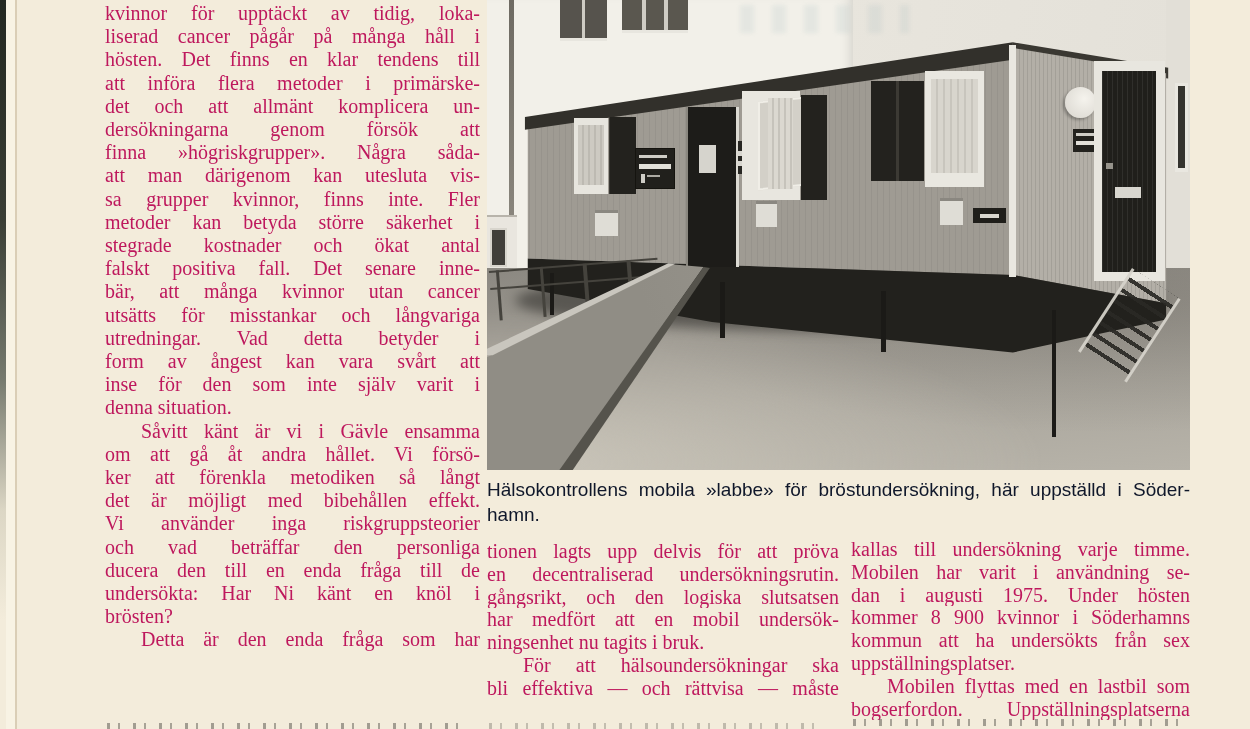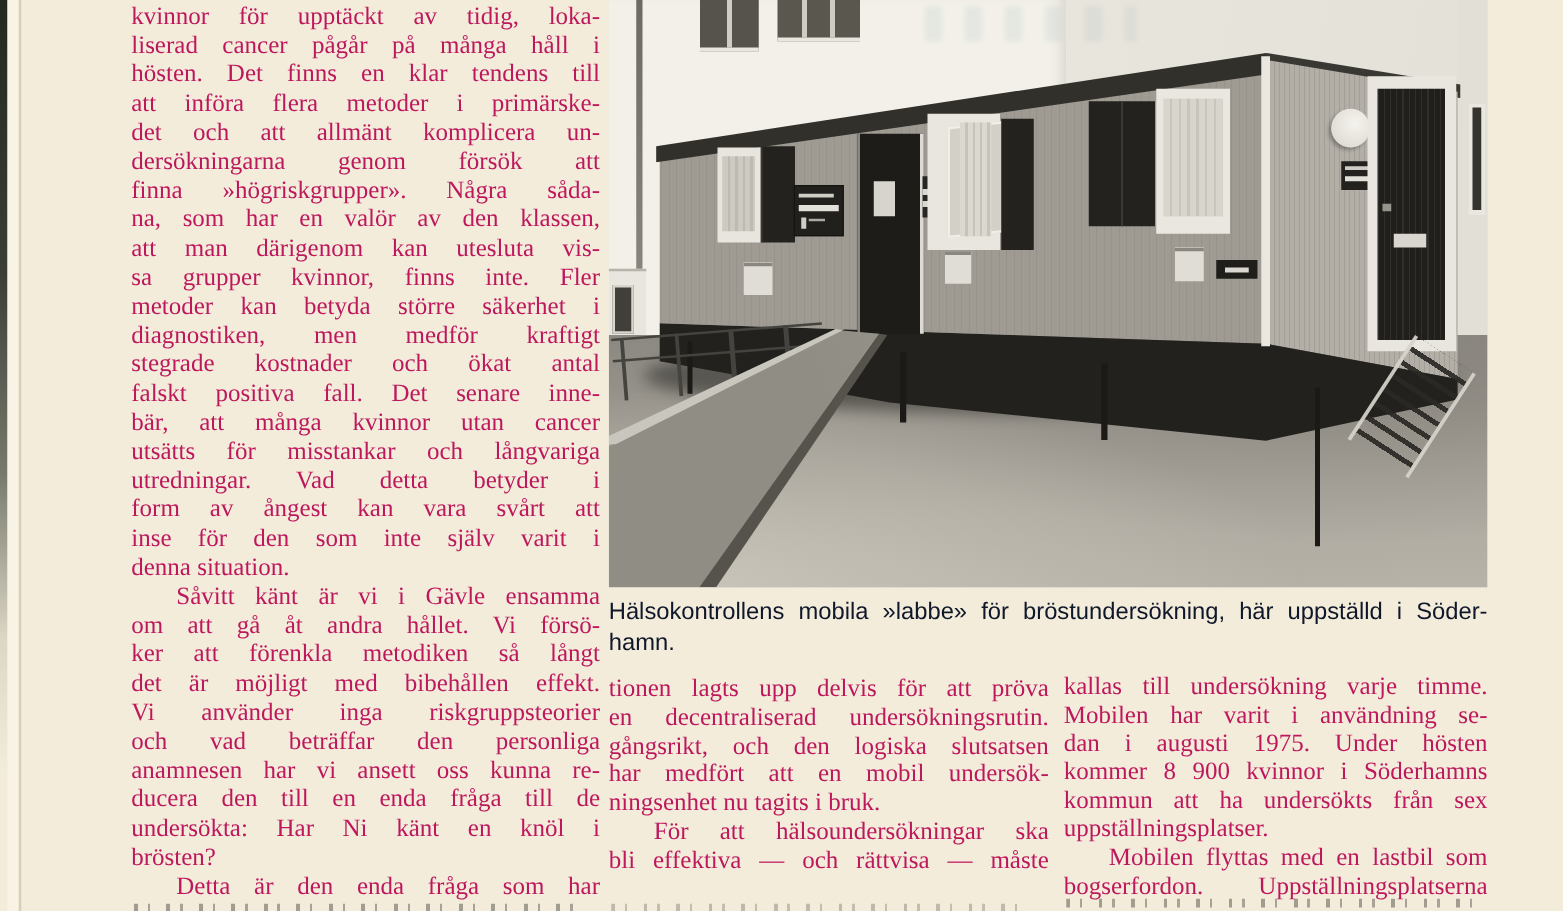--- a/index.html
+++ b/index.html
@@ -139,40 +139,37 @@
 
 <div id="col-left" class="col">
 
 <div class="line">kvinnor för upptäckt av tidig, loka-</div>
     <div class="line">liserad cancer pågår på många håll i</div>
     <div class="line">hösten. Det finns en klar tendens till</div>
     <div class="line">att införa flera metoder i primärske-</div>
     <div class="line">det och att allmänt komplicera un-</div>
     <div class="line">dersökningarna genom försök att</div>
     <div class="line">finna »högriskgrupper». Några såda-</div>
-    <div class="line">na, som har en valör av den klassen,</div>
     <div class="line">att man därigenom kan utesluta vis-</div>
     <div class="line">sa grupper kvinnor, finns inte. Fler</div>
     <div class="line">metoder kan betyda större säkerhet i</div>
-    <div class="line">diagnostiken, men medför kraftigt</div>
     <div class="line">stegrade kostnader och ökat antal</div>
     <div class="line">falskt positiva fall. Det senare inne-</div>
     <div class="line">bär, att många kvinnor utan cancer</div>
     <div class="line">utsätts för misstankar och långvariga</div>
     <div class="line">utredningar. Vad detta betyder i</div>
     <div class="line">form av ångest kan vara svårt att</div>
     <div class="line">inse för den som inte själv varit i</div>
     <div class="line last">denna situation.</div>
     <div class="line indent">Såvitt känt är vi i Gävle ensamma</div>
     <div class="line">om att gå åt andra hållet. Vi försö-</div>
     <div class="line">ker att förenkla metodiken så långt</div>
     <div class="line">det är möjligt med bibehållen effekt.</div>
     <div class="line">Vi använder inga riskgruppsteorier</div>
     <div class="line">och vad beträffar den personliga</div>
-    <div class="line">anamnesen har vi ansett oss kunna re-</div>
     <div class="line">ducera den till en enda fråga till de</div>
     <div class="line">undersökta: Har Ni känt en knöl i</div>
     <div class="line last">brösten?</div>
     <div class="line indent">Detta är den enda fråga som har</div>
   </div>
 
 <div id="photo" title="Hälsokontrollens mobila undersökningsvagn (labb) uppställd intill en byggnad, med ramp och trappa">
   <div class="ph" id="building"></div>
   <div class="ph" id="bwin1"></div>
   <div class="ph" id="bwin2"></div>

